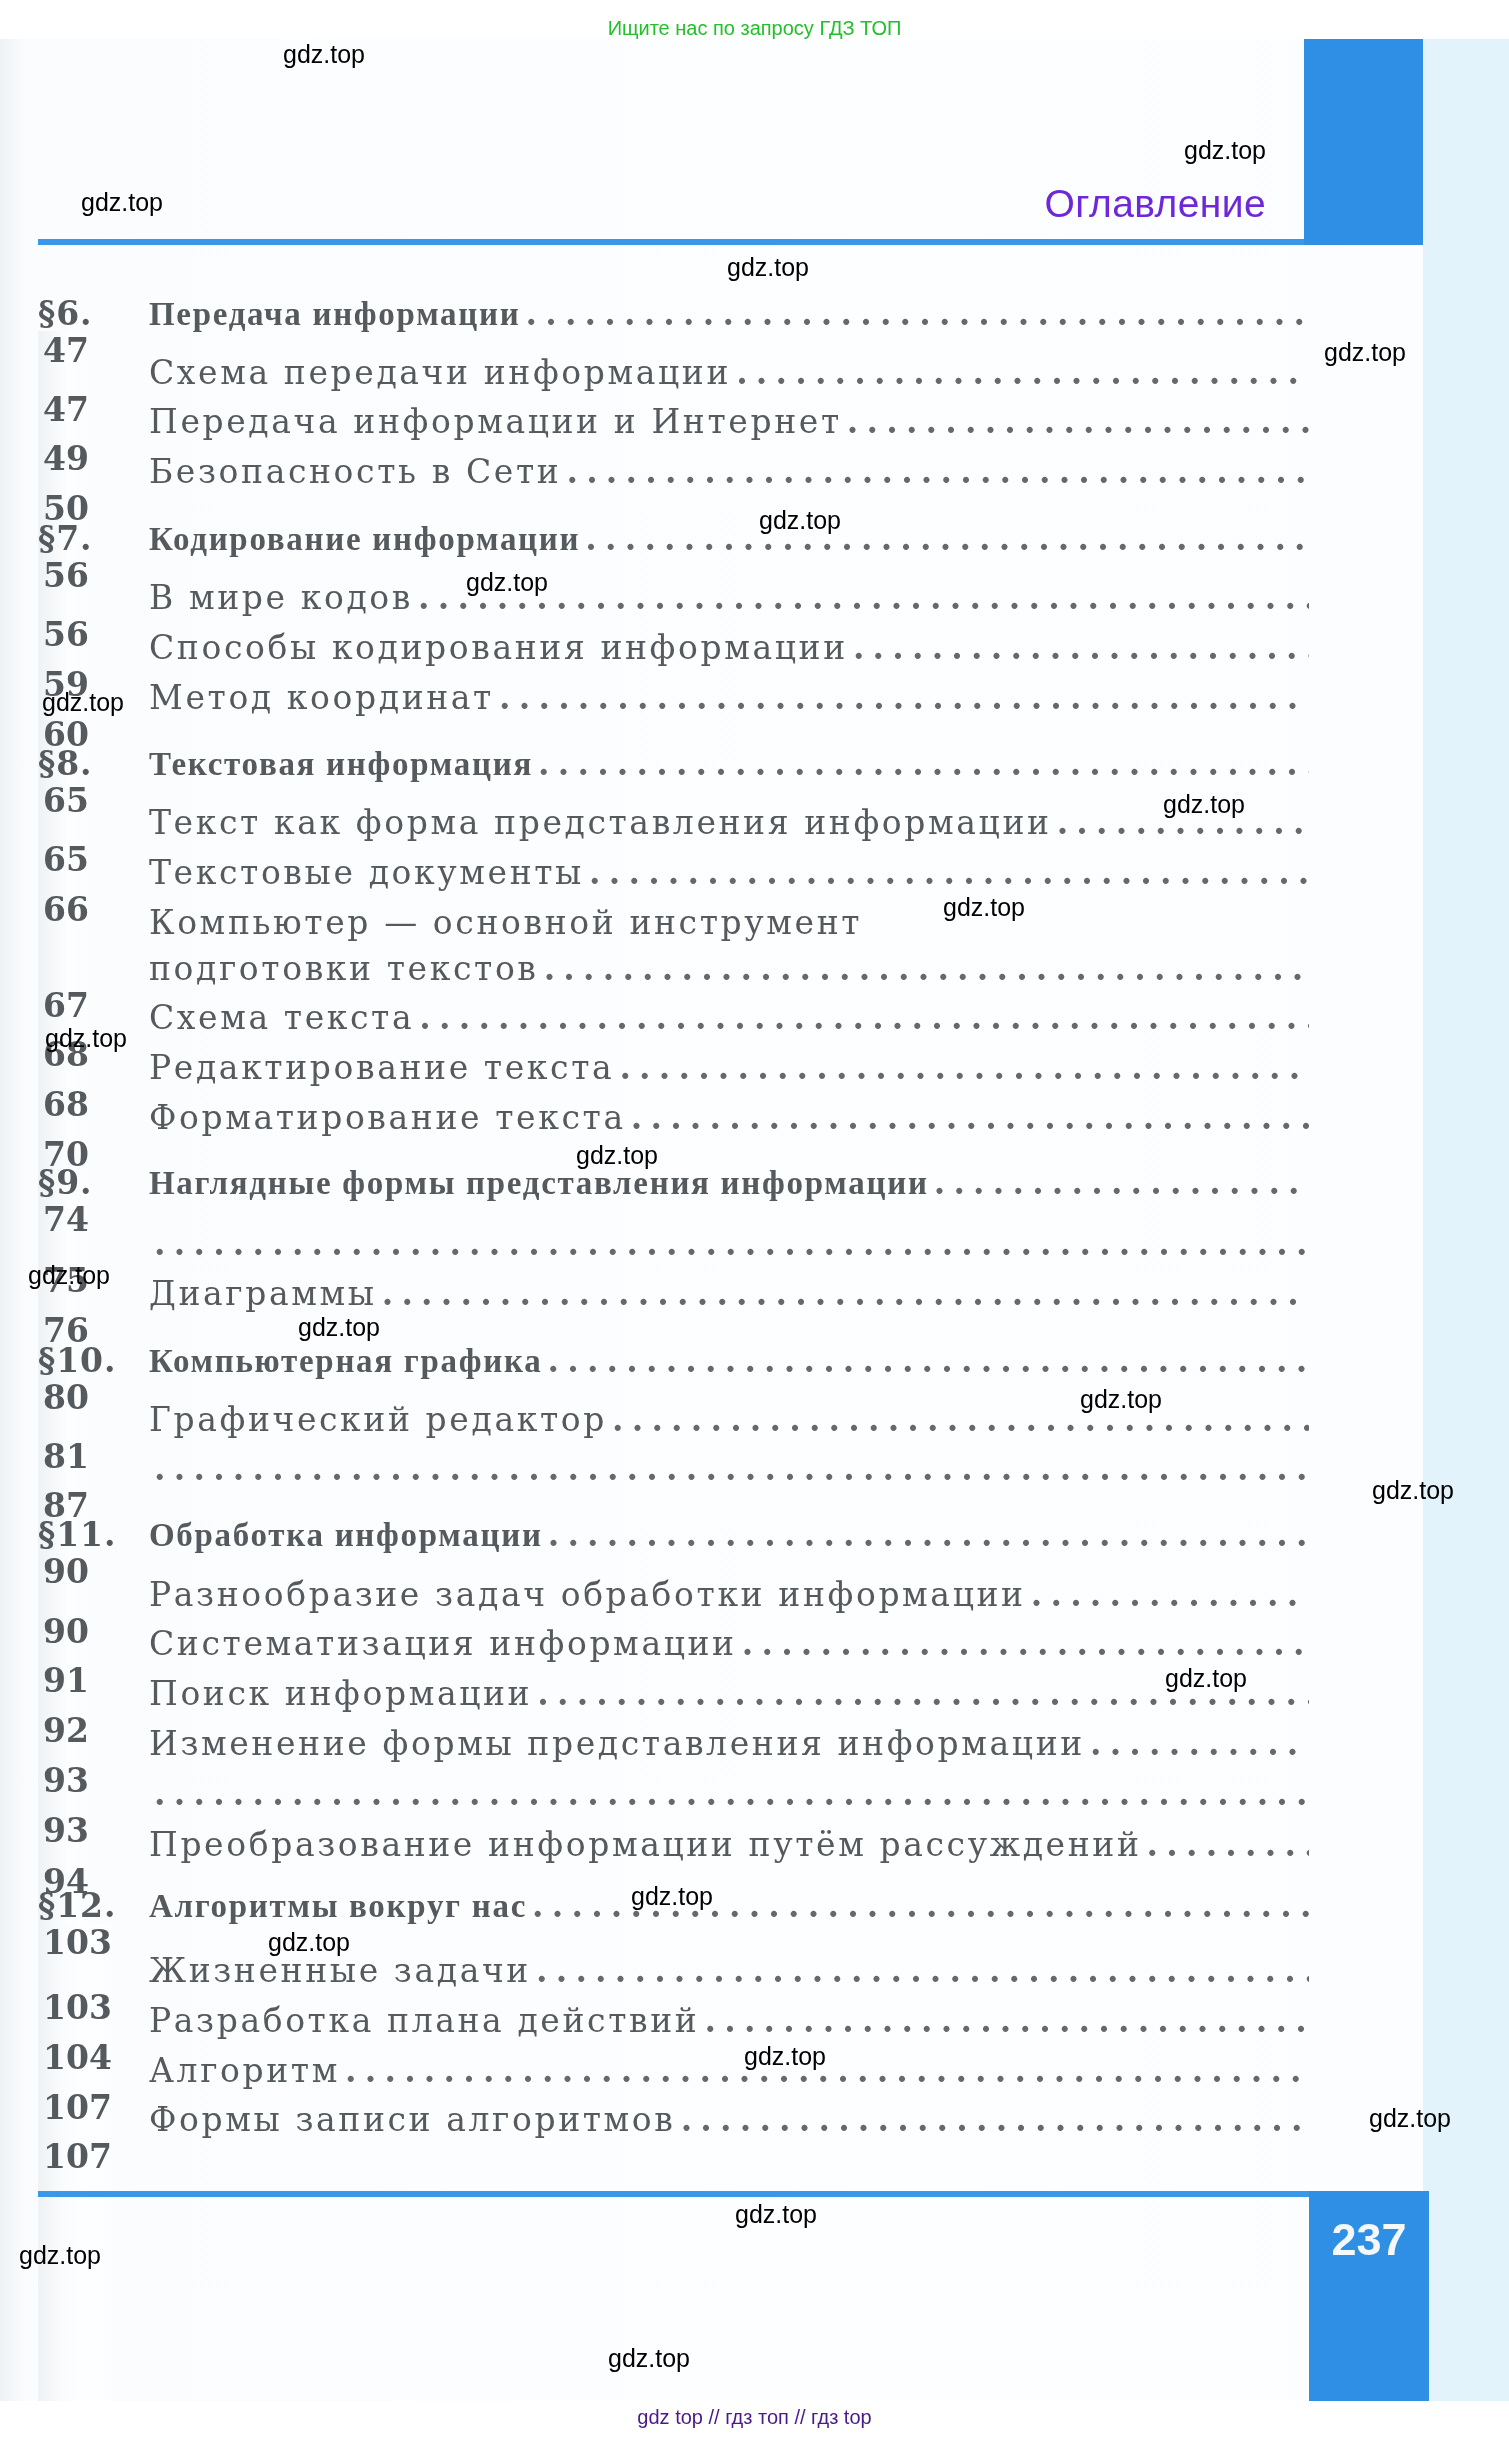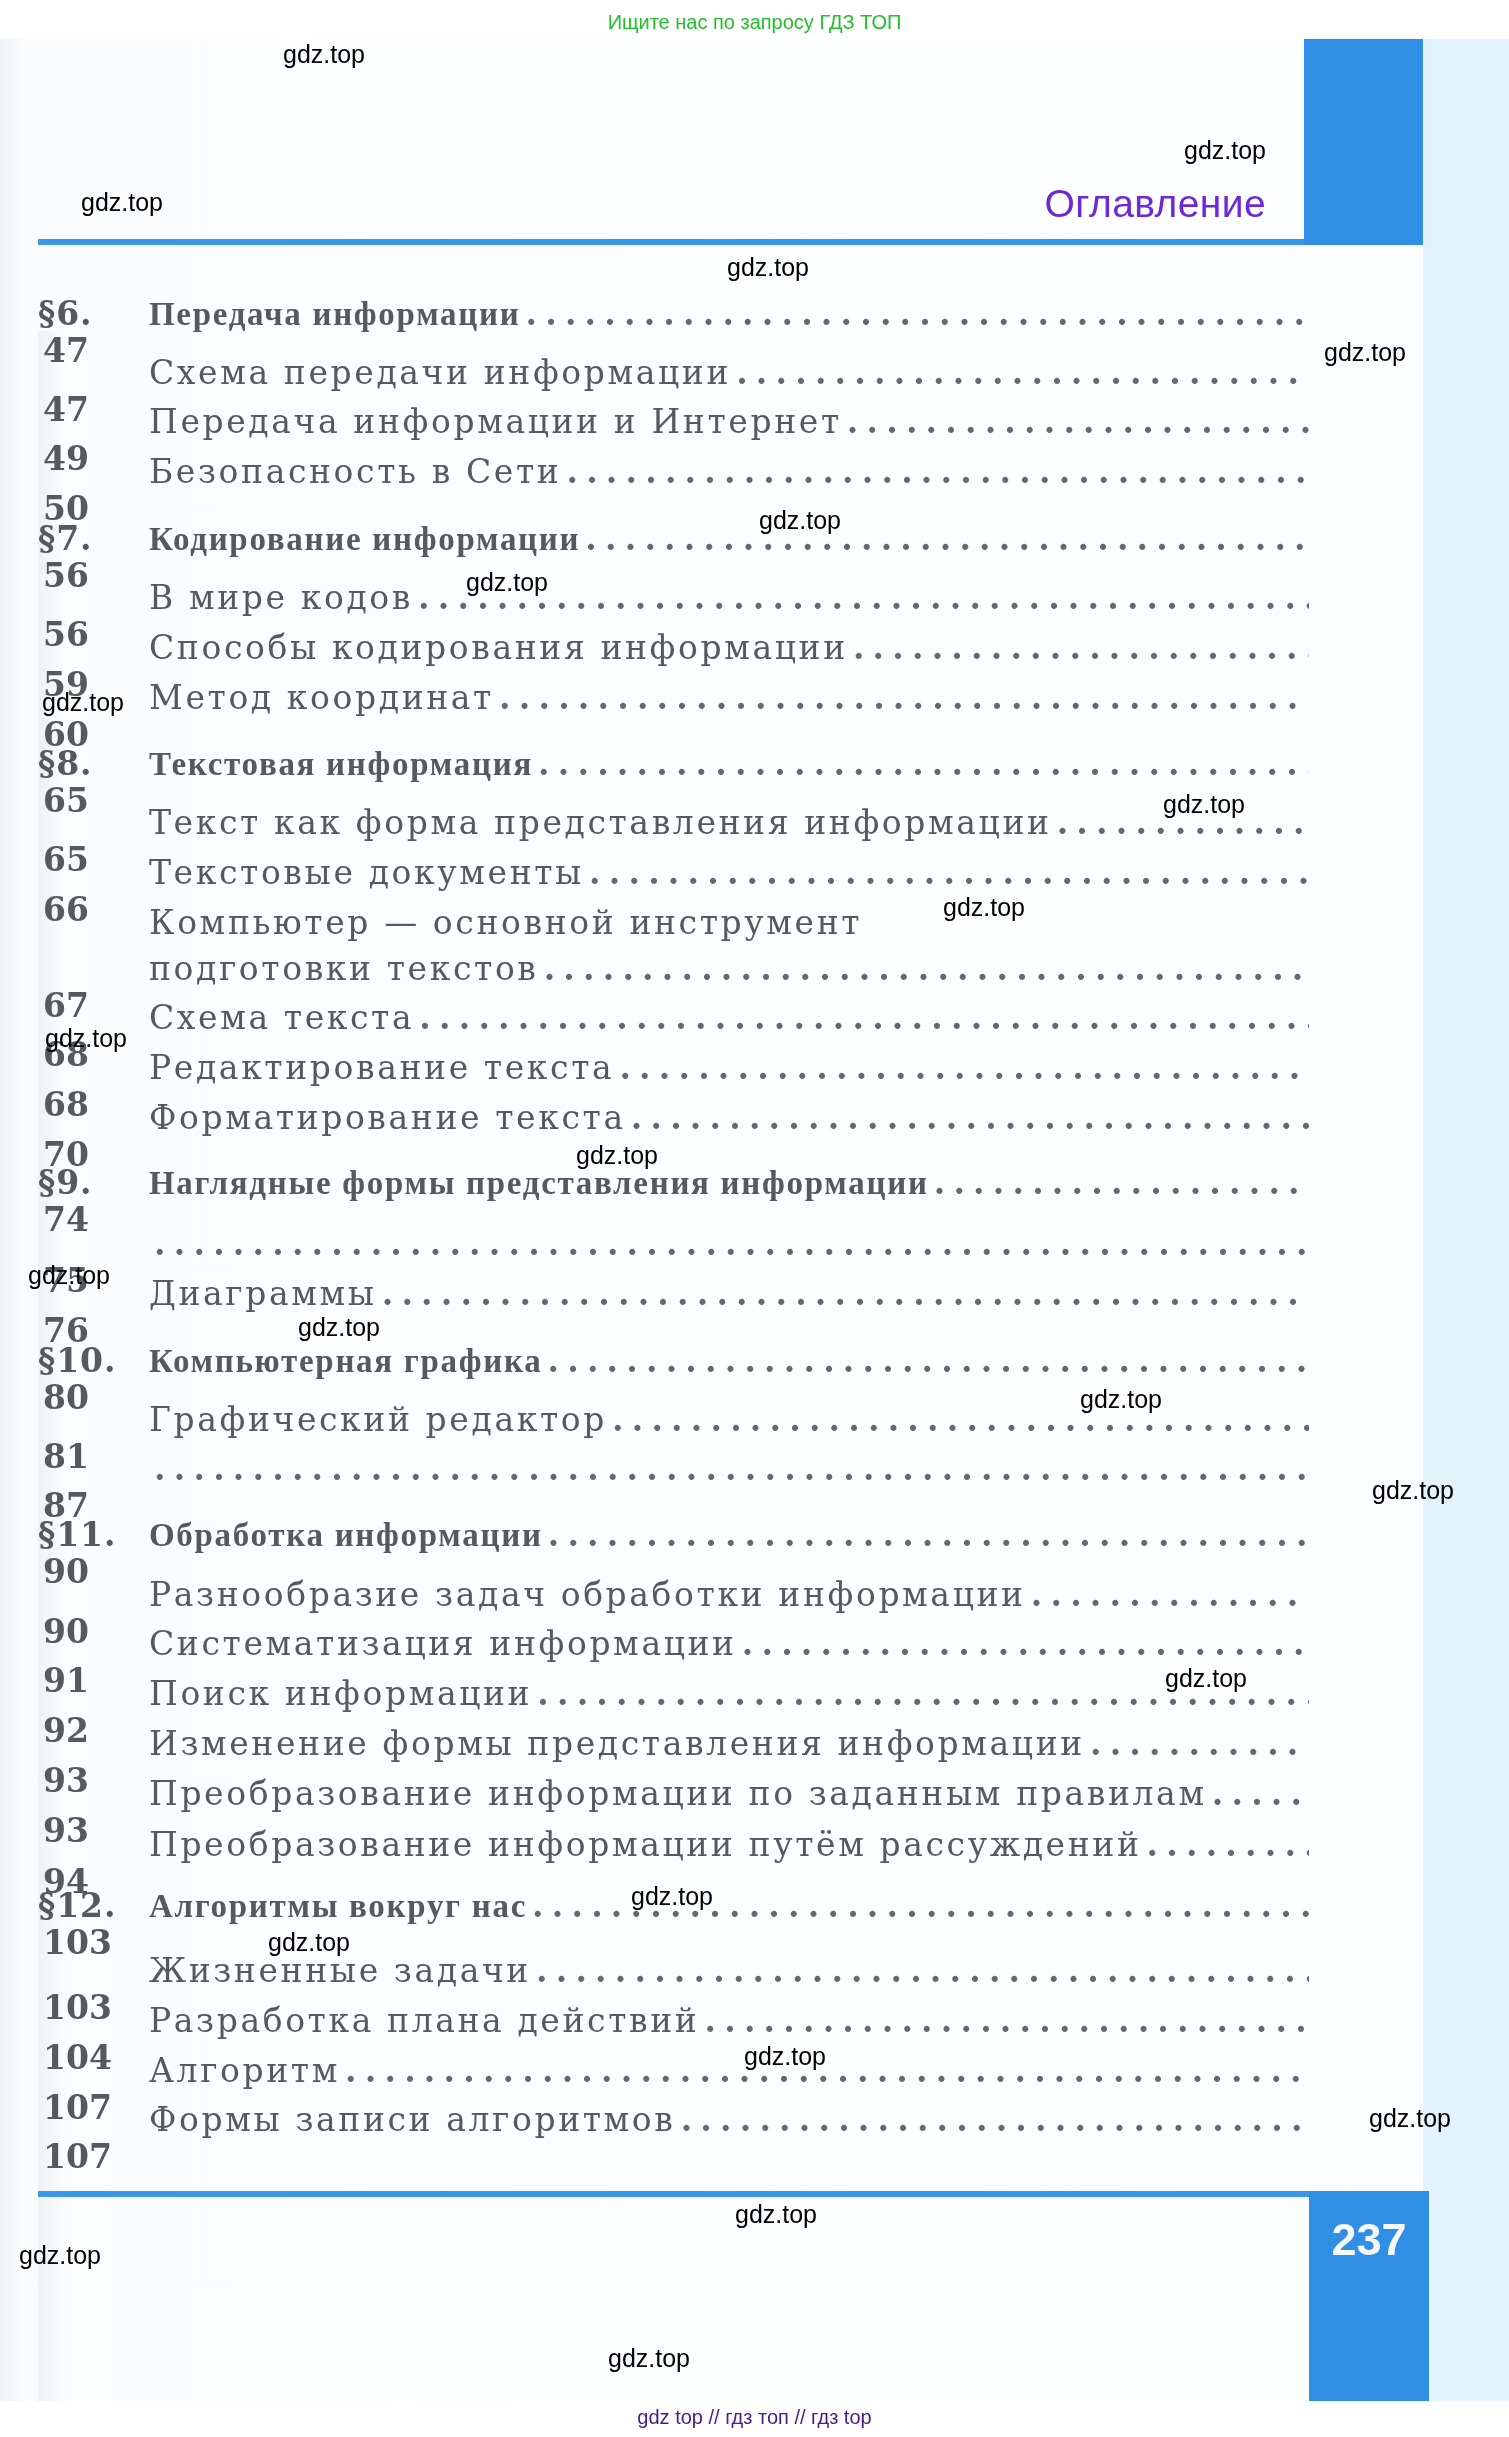--- a/index.html
+++ b/index.html
@@ -6,21 +6,21 @@
   body {
     width:1509px; height:2438px; position:relative; overflow:hidden;
     background:#ffffff;
     font-family:"DejaVu Serif", serif;
   }
   .top-banner {
     position:absolute; left:0; top:0; width:1509px; height:39px;
     background:#ffffff; text-align:center;
   }
   .top-banner span {
-    display:inline-block; margin-top:11px;
+    display:inline-block; margin-top:17px;
     font-family:"Liberation Sans", sans-serif; font-size:20px; color:#22c02a;
   }
   .page {
     position:absolute; left:0; top:39px; width:1509px; height:2362px;
     background:linear-gradient(to right,#eef2f5 0px,#fbfcfd 26px,#fdfeff 60%,#fbfdfe 100%);
   }
   .right-strip {
     position:absolute; left:1423px; top:39px; width:86px; height:2362px;
     background:#e3f3fb;
   }
@@ -257,21 +257,20 @@
     <span class="page">92</span>
   </div>
   <div class="toc-row sub" style="top:1722px">
     <span class="num-spacer"></span>
     <span class="title">Изменение формы представления информации</span>
     <span class="dots">........................................................................</span>
     <span class="page">93</span>
   </div>
   <div class="toc-row sub" style="top:1772px">
     <span class="num-spacer"></span>
-    <span class="title">Преобразование информации по заданным правилам</span>
     <span class="dots">........................................................................</span>
     <span class="page">93</span>
   </div>
   <div class="toc-row sub" style="top:1823px">
     <span class="num-spacer"></span>
     <span class="title">Преобразование информации путём рассуждений</span>
     <span class="dots">........................................................................</span>
     <span class="page">94</span>
   </div>
 

